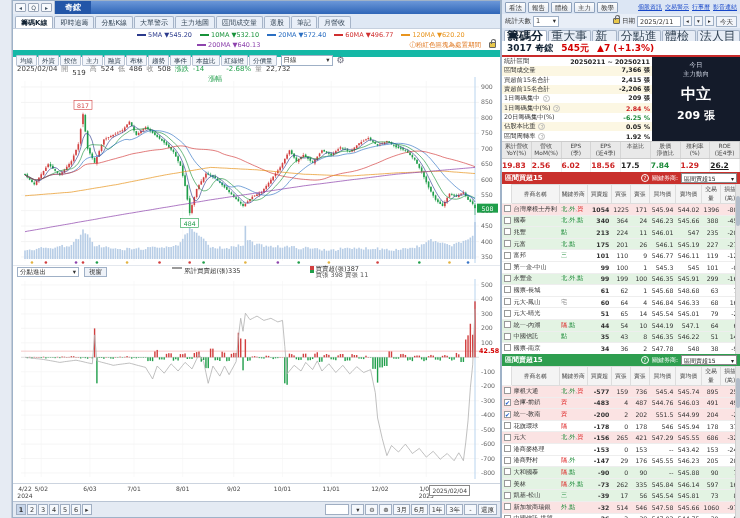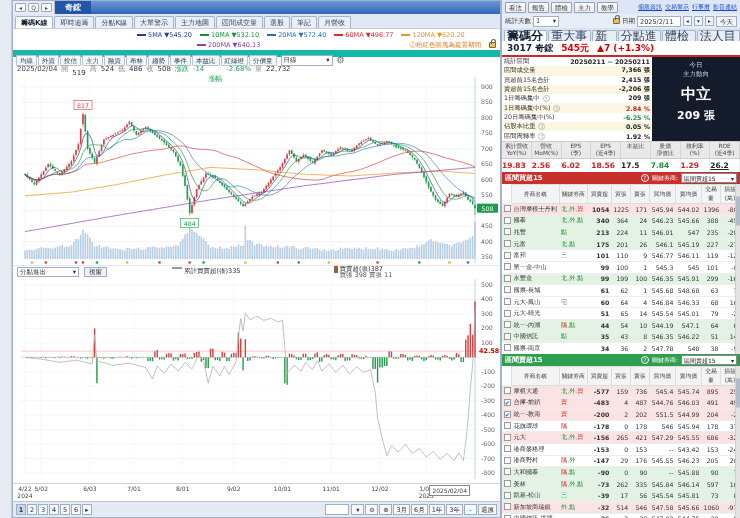--- a/index.html
+++ b/index.html
@@ -849,21 +849,21 @@
     <div class="panel2-head">
       <div class="p2select">
           <span>分點進出</span>
           <span>▾</span>
         </div>
       <div class="p2btn">視窗</div>
       <span style="display:flex;align-items:flex-start;gap:2px;margin-left:60px">
         <span class="leg-line"></span>
         <span><span>累計買賣超(張)</span><span>335</span></span>
       </span>
-      <span style="display:flex;align-items:flex-start;gap:2px;margin-left:88px">
+      <span style="display:flex;align-items:flex-start;gap:2px;margin-left:64px">
         <span class="leg-bar"></span>
         <span style="line-height:6px">
           <span>買賣超(張)</span><span>387</span><br>
           <span style="color:#555">買張 398 賣張 11</span>
         </span>
       </span>
     </div>
 
     <div class="chartwrap">
       <svg id="flowChart" width="489" height="206">

